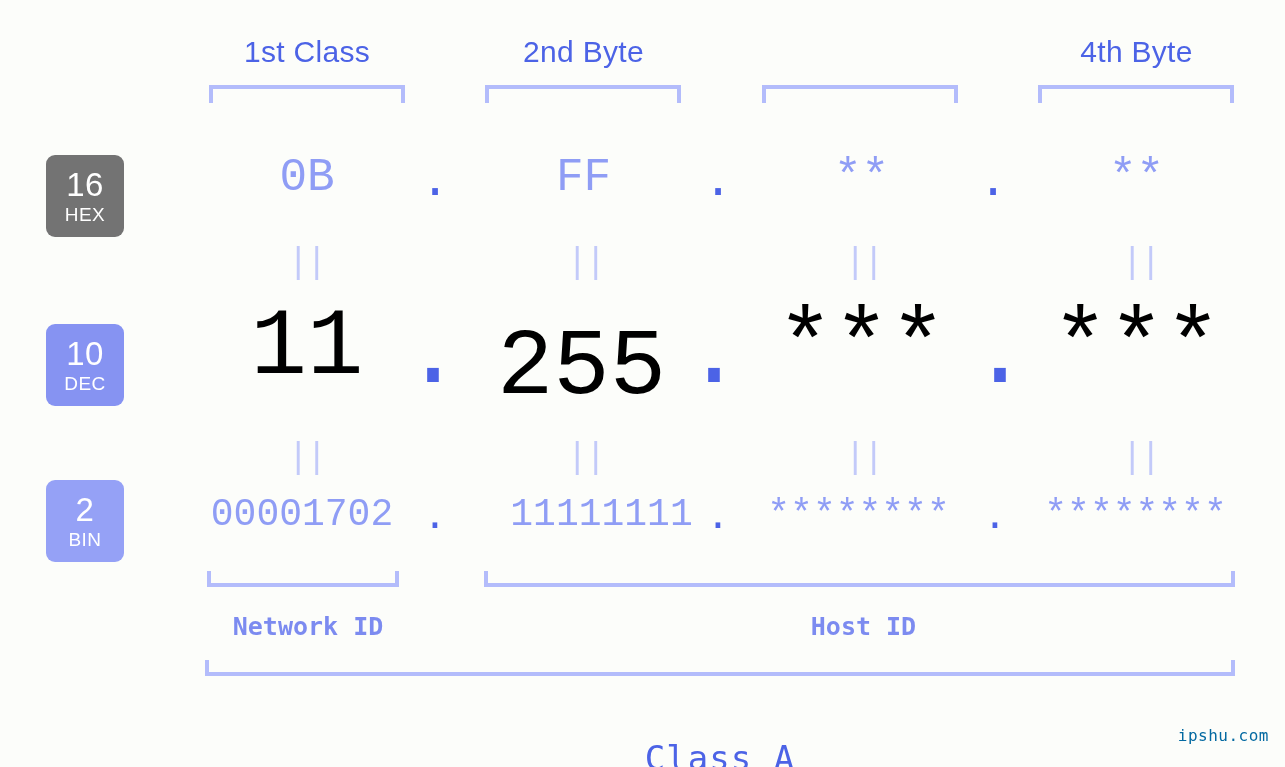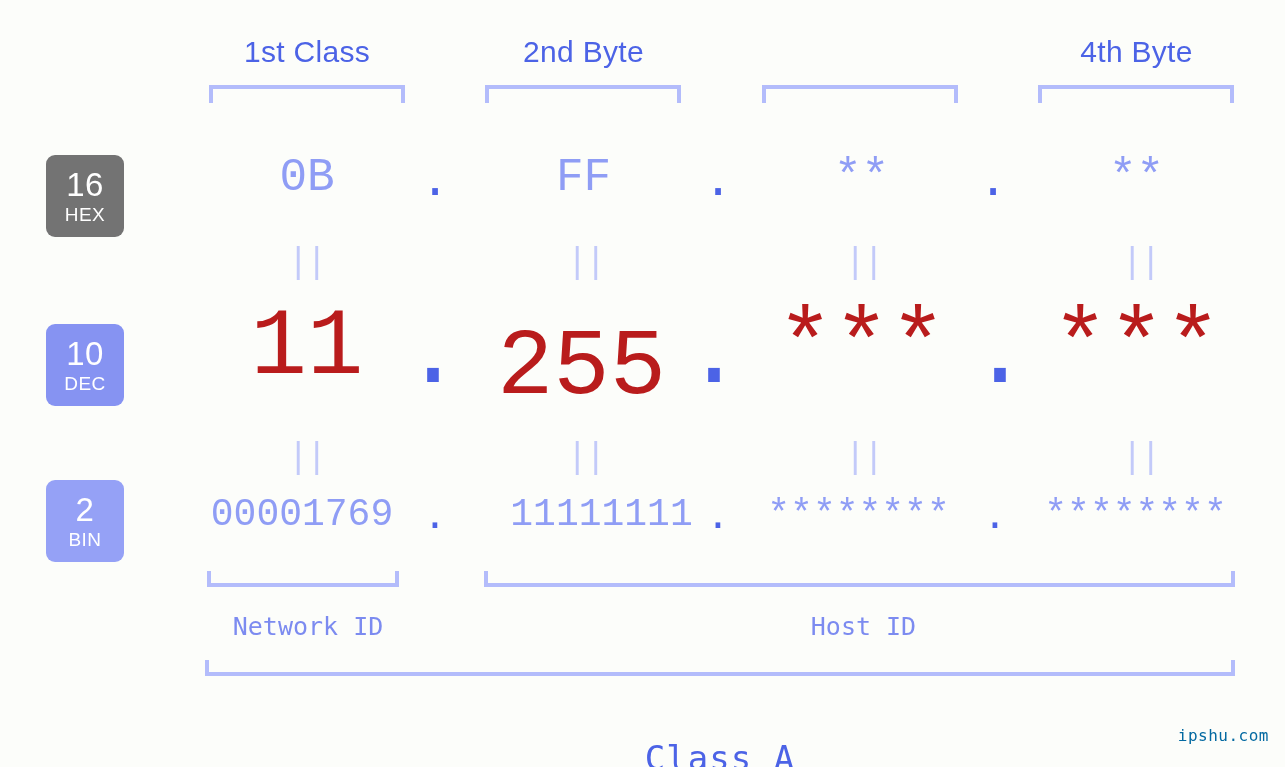--- a/index.html
+++ b/index.html
@@ -82,21 +82,21 @@
     font-family: Liberation Mono, monospace;
     white-space: nowrap;
   }
   .row-hex .value {
     font-size: 46px;
     color: #8f9df5;
   }
   .row-hex .value.star { color: #8f9df5; }
   .row-dec .value {
     font-size: 94px;
-    color: #b91c1c;
+    color: #000000;
     font-weight: 400;
   }
   .row-bin .value {
     font-size: 38px;
     color: #8f9df5;
   }
   .dot {
     position: absolute;
     text-align: center;
     font-family: "DejaVu Sans Mono", monospace;
@@ -121,20 +121,21 @@
   }
 
   
   .id-label {
     position: absolute;
     text-align: center;
     font-family: "DejaVu Sans Mono", monospace;
     font-size: 25px;
     color: #7c8bf0;
     white-space: nowrap;
+    font-weight: bold;
   }
   .class-label {
     position: absolute;
     text-align: center;
     font-family: "DejaVu Sans Mono", monospace;
     font-size: 34px;
     color: #4c63e6;
     white-space: nowrap;
     letter-spacing: 1px;
     margin-top: 44px;
@@ -202,21 +203,21 @@
     <div class="dot" style="left:965px; top:295px; width:70px;">.</div>
     <div class="value" style="left:1019px; top:295px; width:235px;">***</div>
   </div>
 
   <div class="eq" style="left:288px; top:438px;">||</div>
   <div class="eq" style="left:567px; top:438px;">||</div>
   <div class="eq" style="left:845px; top:438px;">||</div>
   <div class="eq" style="left:1122px; top:438px;">||</div>
 
   <div class="row-bin">
-    <div class="value" style="left:182px; top:493px; width:240px;">00001769</div>
+    <div class="value" style="left:182px; top:493px; width:240px;">00001702</div>
     <div class="dot" style="left:405px; top:493px; width:60px;">.</div>
     <div class="value" style="left:484px; top:493px; width:235px;">11111111</div>
     <div class="dot" style="left:688px; top:493px; width:60px;">.</div>
     <div class="value" style="left:741px; top:493px; width:235px;">********</div>
     <div class="dot" style="left:965px; top:493px; width:60px;">.</div>
     <div class="value" style="left:1018px; top:493px; width:235px;">********</div>
   </div>
 
   <div class="bracket up" style="left:207px; top:571px; width:192px;"></div>
   <div class="bracket up" style="left:484px; top:571px; width:751px;"></div>

